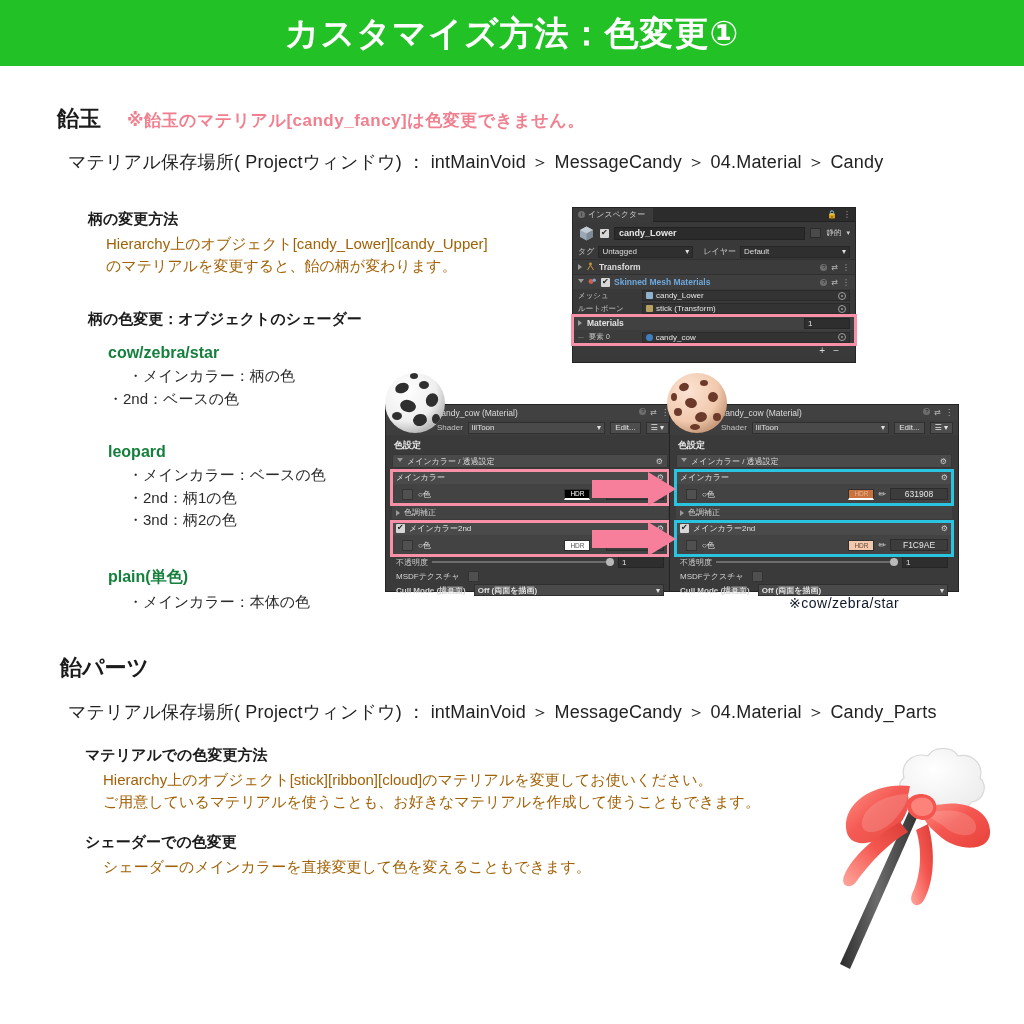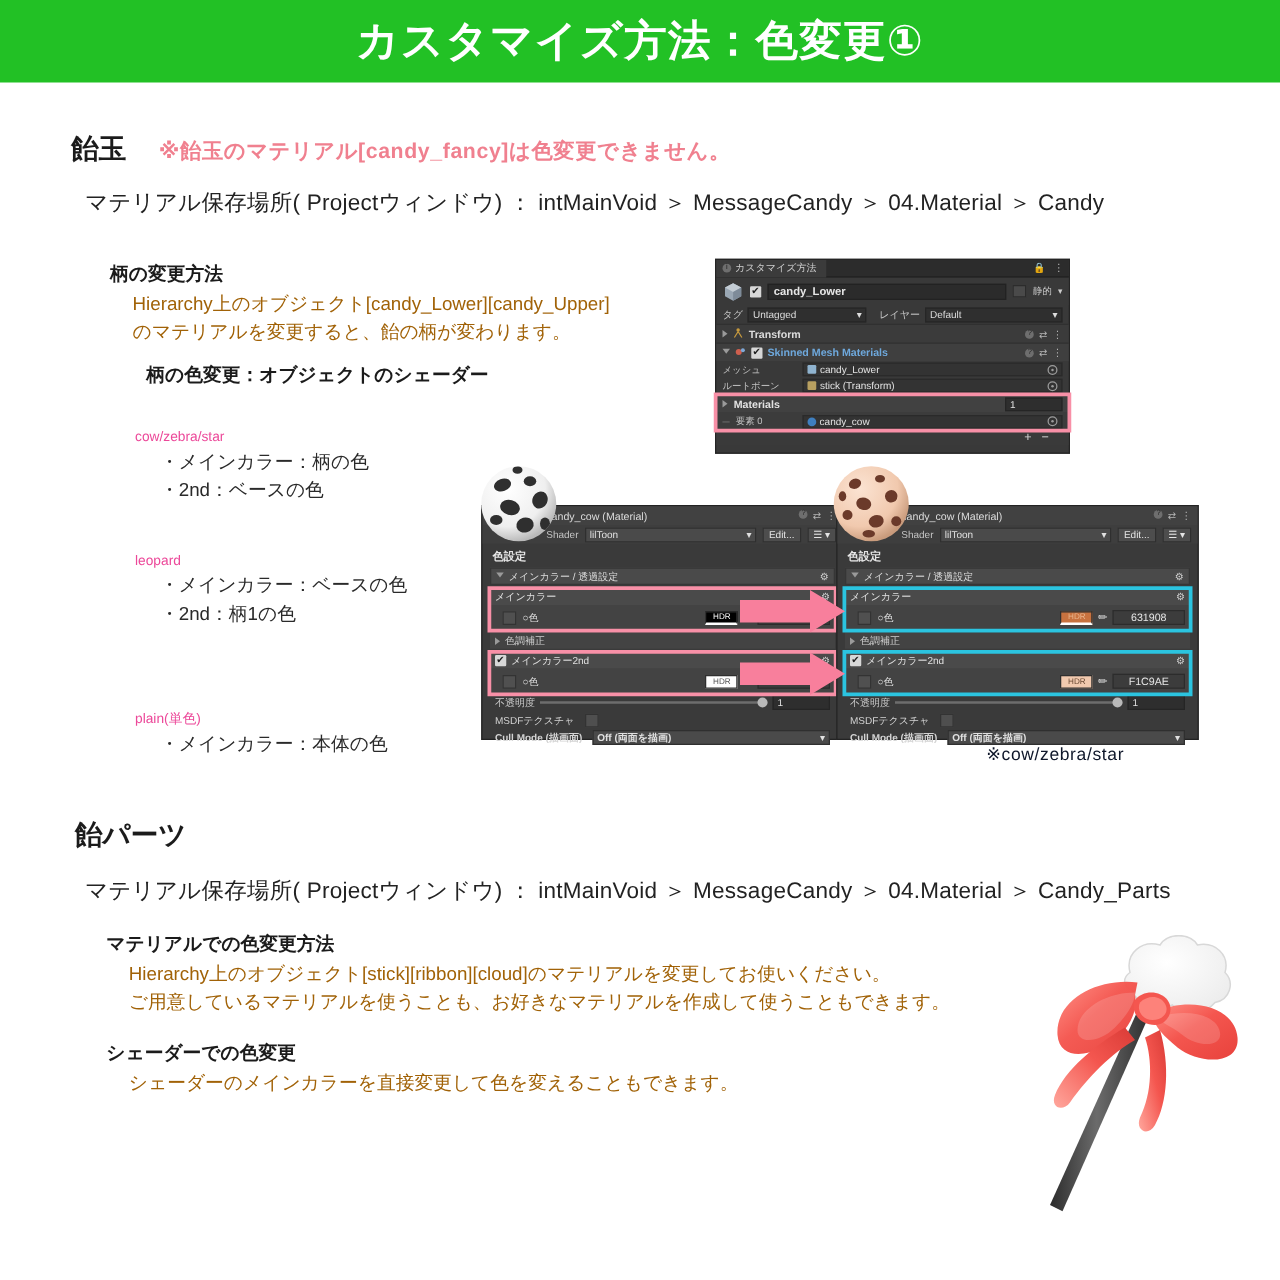--- a/index.html
+++ b/index.html
@@ -21,21 +21,21 @@
     color: #ffffff; font-size: 34px; font-weight: bold;
     letter-spacing: 1px; line-height: 1;
   }
 
   
   .sec-head { font-size: 22px; font-weight: bold; color: #1b1b1b; }
   .warn { font-size: 17px; color: #f0808f; font-weight: bold; letter-spacing: .5px; }
   .path-line { font-size: 18px; color: #222; letter-spacing: .2px; }
   .sub-head { font-size: 15px; font-weight: bold; color: #1b1b1b; }
   .body-line { font-size: 15px; color: #a16207; line-height: 1.45; }
-  .list-head { font-size: 11px; font-weight: normal; color: #ec4899; }
+  .list-head { font-size: 16px; font-weight: bold; color: #15803d; }
   .bullet { font-size: 15px; color: #2a2a2a; line-height: 1.5; }
   .caption { font-size: 14px; color: #0f172a; letter-spacing: .5px; }
 
   
   .unity { position: absolute; background: #393939; color: #d2d2d2;
            font-size: 8.5px; font-family: "Liberation Sans", sans-serif; }
   .insp { left: 572px; top: 207px; width: 284px; height: 156px;
           border: 1px solid #242424; }
   .insp-tabbar { height: 14px; background: #2c2c2c; display: flex; align-items: center;
                  position: relative; border-bottom: 1px solid #212121; }
@@ -184,44 +184,45 @@
   </div>
 
   <div class="path-line" style="position:absolute;left:68px;top:150px;">マテリアル保存場所( Projectウィンドウ) ： intMainVoid ＞ MessageCandy ＞ 04.Material ＞ Candy</div>
 
   <div style="position:absolute;left:88px;top:210px;">
     <div class="sub-head">柄の変更方法</div>
     <div class="body-line" style="margin-left:18px;margin-top:4px;">Hierarchy上のオブジェクト[candy_Lower][candy_Upper]</div>
     <div class="body-line" style="margin-left:18px;">のマテリアルを変更すると、飴の柄が変わります。</div>
   </div>
 
-  <div class="sub-head" style="position:absolute;left:88px;top:291px;margin-left:29px;">柄の色変更：オブジェクトのシェーダー</div>
+  <div class="sub-head" style="position:absolute;left:88px;top:310px;">柄の色変更：オブジェクトのシェーダー</div>
 
   <div style="position:absolute;left:108px;top:344px;">
     <div class="list-head">cow/zebra/star</div>
     <div class="bullet" style="margin-left:20px;margin-top:3px;">・メインカラー：柄の色</div>
-    <div class="bullet" style="margin-left:20px;">・2nd：ベースの色</div>
+    <div class="bullet" style="">・2nd：ベースの色</div>
   </div>
 
   <div style="position:absolute;left:108px;top:443px;">
     <div class="list-head">leopard</div>
     <div class="bullet" style="margin-left:20px;margin-top:3px;">・メインカラー：ベースの色</div>
     <div class="bullet" style="margin-left:20px;">・2nd：柄1の色</div>
+    <div class="bullet" style="margin-left:20px;">・3nd：柄2の色</div>
   </div>
 
   <div style="position:absolute;left:108px;top:567px;">
     <div class="list-head">plain(単色)</div>
     <div class="bullet" style="margin-left:20px;margin-top:3px;">・メインカラー：本体の色</div>
   </div>
 
   <div class="unity insp">
     <div class="insp-tabbar">
       <div class="insp-tab">
         <span class="dot-i">i</span>
-        <span>カスタマイズ方法</span>
+        <span>インスペクター</span>
       </div>
       <div class="right">
         <span>🔒</span>
         <span>⋮</span>
       </div>
     </div>
 
     <div class="insp-row1">
       <span class="cube">
         <svg width="17" height="17" viewBox="0 0 17 17">

